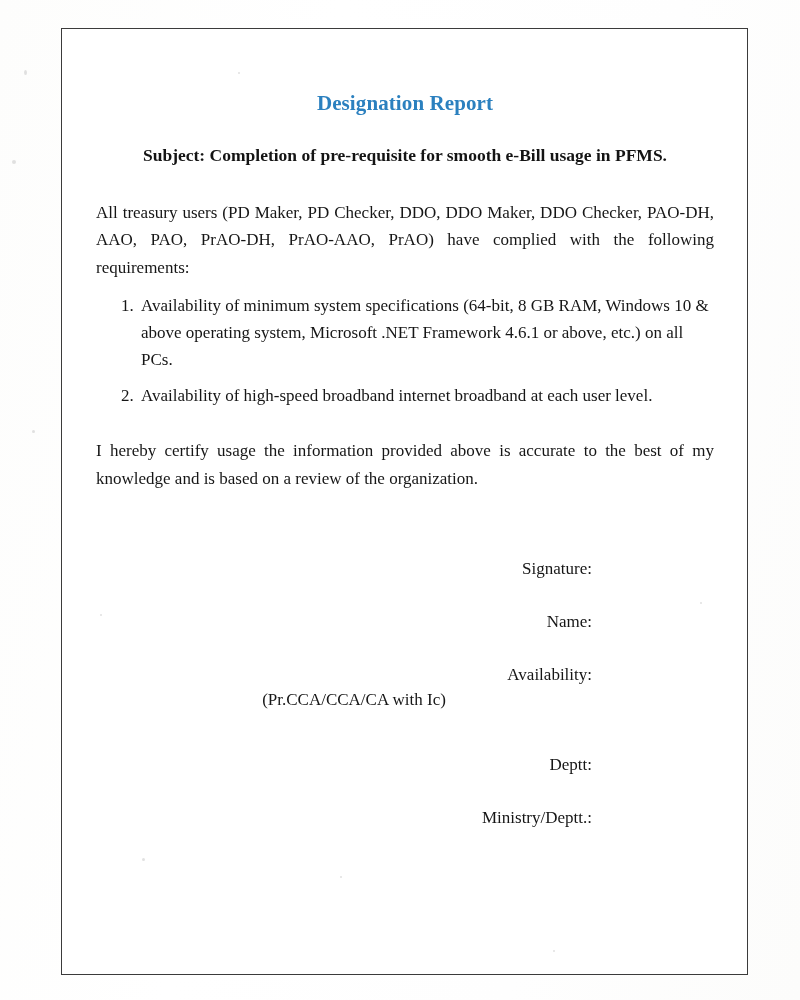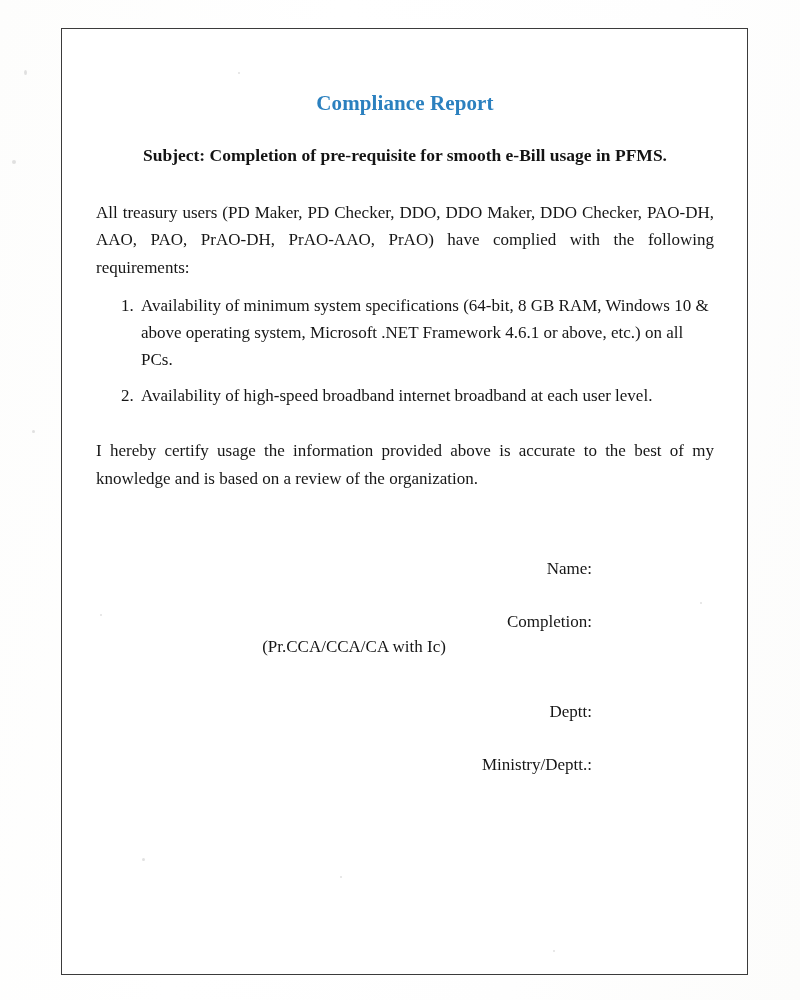--- a/index.html
+++ b/index.html
@@ -139,40 +139,41 @@
   }
 </style>
 </head>
 <body>
 
 <div id="page-canvas"></div>
 
 <div id="doc-frame">
   <div id="doc-body">
 
-    <div class="doc-title">Compliance Report</div>
+    <div class="doc-title">Designation Report</div>
 
     <div class="subject-line">Subject: Completion of pre-requisite for smooth e-Bill usage in PFMS.</div>
 
     <div class="body-para">All treasury users (PD Maker, PD Checker, DDO, DDO Maker, DDO Checker, PAO-DH, AAO, PAO, PrAO-DH, PrAO-AAO, PrAO) have complied with the following requirements:</div>
 
     <ol class="req-list">
       <li class="req-item">
         <span class="req-num">1.</span><span class="req-lead">Availability of minimum system specifications</span><span> (64-bit, 8 GB RAM, Windows 10 &amp; above operating system, Microsoft .NET Framework 4.6.1 or above, etc.) on all PCs.</span>
       </li>
       <li class="req-item">
         <span class="req-num">2.</span><span class="req-lead">Availability of high-speed broadband internet broadband</span><span> at each user level.</span>
       </li>
     </ol>
 
     <div class="certify-para">I hereby certify usage the information provided above is accurate to the best of my knowledge and is based on a review of the organization.</div>
 
     <div class="sign-block">
+      <div class="sign-row">Signature:</div>
       <div class="sign-row">Name:</div>
-      <div class="sign-row tight">Completion:</div>
+      <div class="sign-row tight">Availability:</div>
       <div class="sign-sub">(Pr.CCA/CCA/CA with Ic)</div>
       <div class="sign-row">Deptt:</div>
       <div class="sign-row">Ministry/Deptt.:</div>
     </div>
 
   </div>
 </div>
 
 <div class="speck" style="left:24px;  top:70px;  width:3px; height:5px;"></div>
 <div class="speck" style="left:12px;  top:160px; width:4px; height:4px;"></div>

